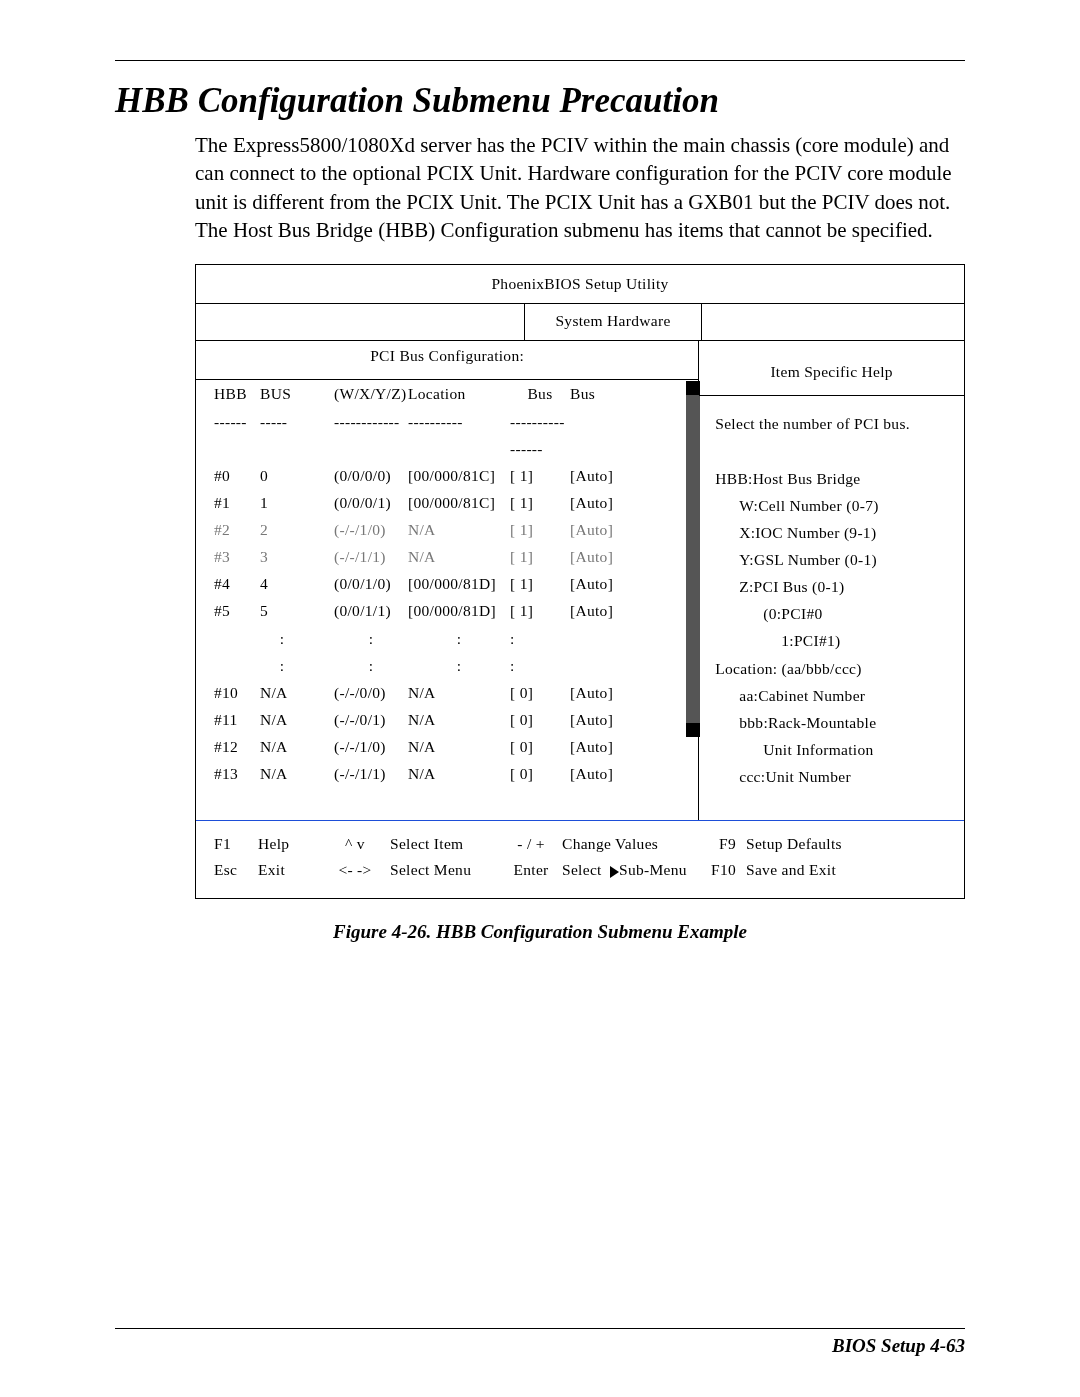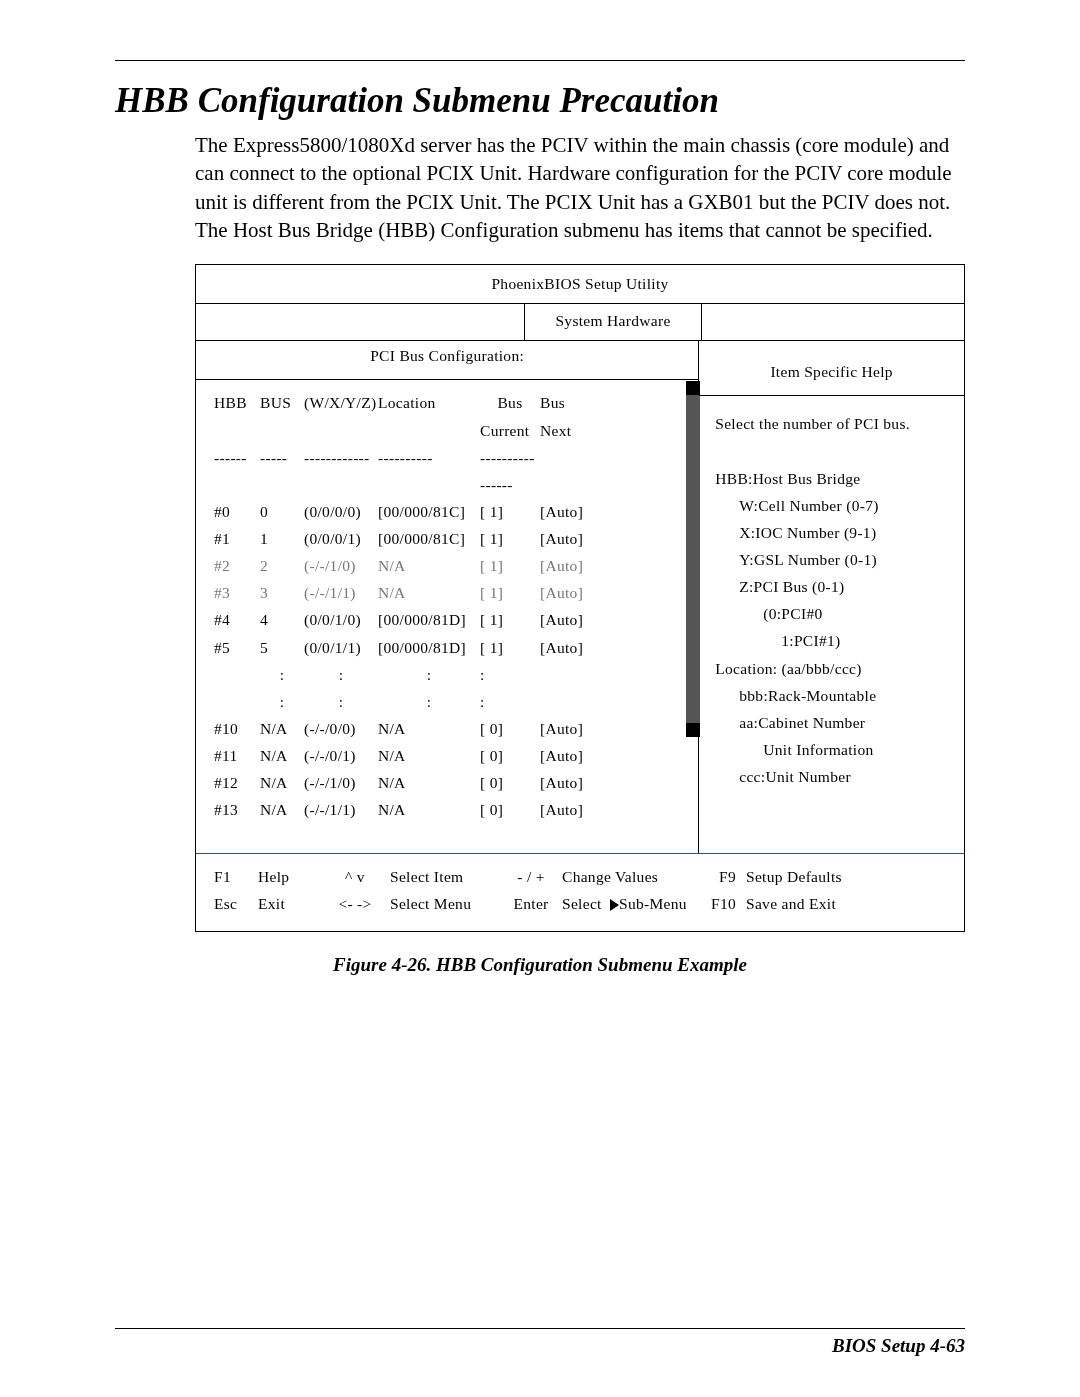--- a/index.html
+++ b/index.html
@@ -10,24 +10,24 @@
   .body-text { font-size:21px; line-height:1.35; margin:0 0 18px 0; padding-left:80px; }
   .bios-box { border:1px solid #000; margin:20px 0 10px 80px; font-family:'Times New Roman', serif; font-size:15.5px; letter-spacing:0.3px; }
   .bios-title { text-align:center; padding:10px 0; border-bottom:1px solid #000; }
   .bios-tabrow { display:flex; border-bottom:1px solid #000; }
   .bios-tab-left { width:328px; border-right:1px solid #000; height:36px; }
   .bios-tab-mid { width:176px; text-align:center; padding:8px 0; border-right:1px solid #000; }
   .bios-tab-right { flex:1; }
   .bios-main { display:flex; }
   .bios-left { width:505px; border-right:1px solid #000; padding:10px 6px 30px 18px; }
   .bios-right { width:250px; padding:10px 12px 30px 16px; position:relative;margin-top:16px; }
-  .bios-left-title { text-align:center; padding:6px 0 14px 0; border-bottom:1px solid #000; margin:-10px -6px 9px -18px; }
+  .bios-left-title { text-align:center; padding:6px 0 14px 0; border-bottom:1px solid #000; margin:-10px -6px 0 -18px; }
   .bios-right-title { text-align:center; padding:6px 0 14px 0; border-bottom:1px solid #000; margin:-10px -12px 14px -16px; }
   .bios-row { display:flex; line-height:1.75; }
-  .c-hbb{width:46px;} .c-bus{width:44px;} .c-wxyz{width:74px;} .c-loc{width:102px;} .c-cur{width:60px; text-align:center;} .c-next{width:60px;}
+  .c-hbb{width:46px;} .c-bus{width:44px;} .c-wxyz{width:74px;margin-left:30px;} .c-loc{width:102px;} .c-cur{width:60px; text-align:center;} .c-next{width:60px;}
   .grey { color:#777; }
   .scrollbar { position:absolute; right:-2px; top:40px; width:14px; height:356px; background:#fff; }
   .scroll-arrow { width:14px; height:14px; background:#000; }
   .scroll-track { background:#555; height:328px; }
   .help-block { line-height:1.75; }
   .help-indent1 { padding-left:24px; }
   .help-indent2 { padding-left:48px; }
   .help-indent3 { padding-left:66px; }
   .bios-footer { border-top:1px solid #1d4ed8; padding:10px 18px 14px 18px; }
   .bios-frow { display:flex; line-height:1.7; }
@@ -61,28 +61,20 @@
 
         <div class="bios-row">
           <span class="c-hbb">HBB</span>
           <span class="c-bus">BUS</span>
           <span class="c-wxyz">(W/X/Y/Z)</span>
           <span class="c-loc">Location</span>
           <span class="c-cur">Bus</span>
           <span class="c-next">Bus</span>
         </div>
         <div class="bios-row">
-          <span class="c-hbb"></span>
-            <span class="c-bus"></span>
-            <span class="c-wxyz"></span>
-            <span class="c-loc"></span>
-          <span class="c-cur" style="text-align:left;">Current</span>
-          <span class="c-next">Next</span>
-        </div>
-        <div class="bios-row">
           <span class="c-hbb">------</span>
             <span class="c-bus">-----</span>
             <span class="c-wxyz">------------</span>
             <span class="c-loc">----------</span>
             <span class="c-cur" style="text-align:left;">----------------</span>
         </div>
 
         <div id="rows-a">
             <div class="bios-row">
               <span class="c-hbb">#0</span>
@@ -197,22 +189,22 @@
           <div>Select the number of PCI bus.</div>
           <div>&nbsp;</div>
           <div>HBB:Host Bus Bridge</div>
           <div class="help-indent1">W:Cell Number (0-7)</div>
           <div class="help-indent1">X:IOC Number (9-1)</div>
           <div class="help-indent1">Y:GSL Number (0-1)</div>
           <div class="help-indent1">Z:PCI Bus      (0-1)</div>
           <div class="help-indent2">(0:PCI#0</div>
           <div class="help-indent3">1:PCI#1)</div>
           <div>Location: (aa/bbb/ccc)</div>
+          <div class="help-indent1">aa:Cabinet Number</div>
           <div class="help-indent1">bbb:Rack-Mountable</div>
-          <div class="help-indent1">aa:Cabinet Number</div>
           <div class="help-indent2">Unit Information</div>
           <div class="help-indent1">ccc:Unit Number</div>
         </div>
       </div>
     </div>
     <div class="bios-footer">
       <div class="bios-frow">
         <span class="fk">F1</span>
         <span class="fl">Help</span>
         <span class="far">^ v</span>

